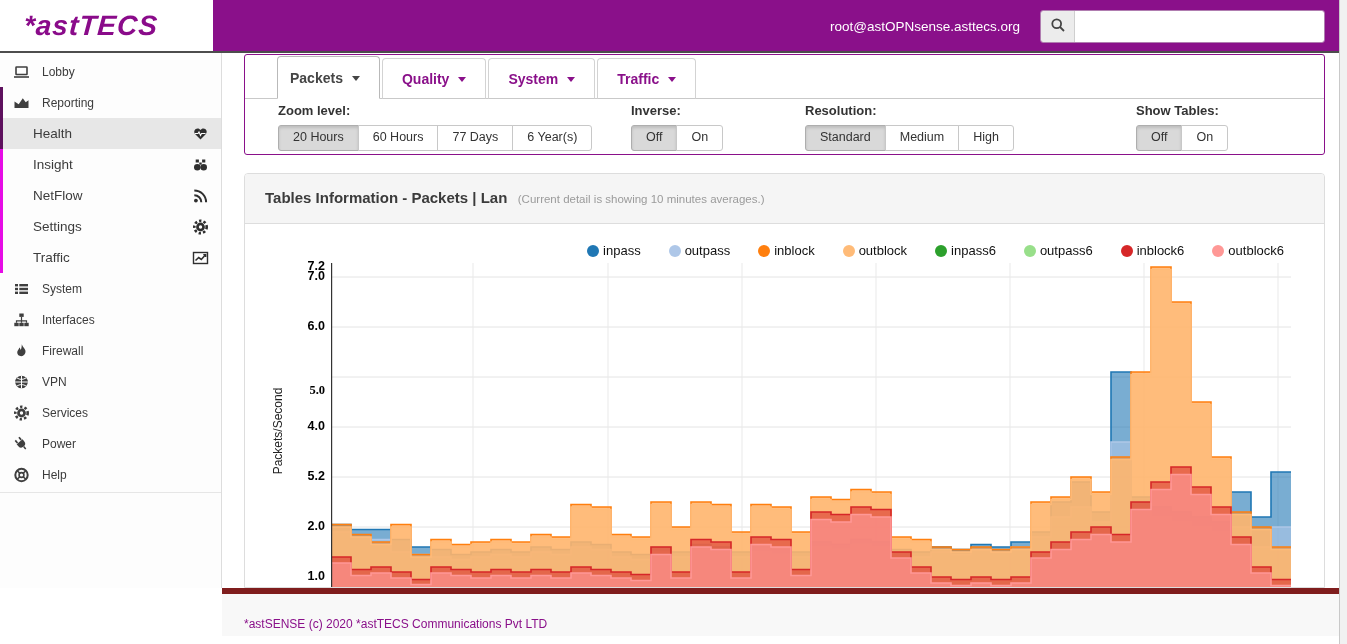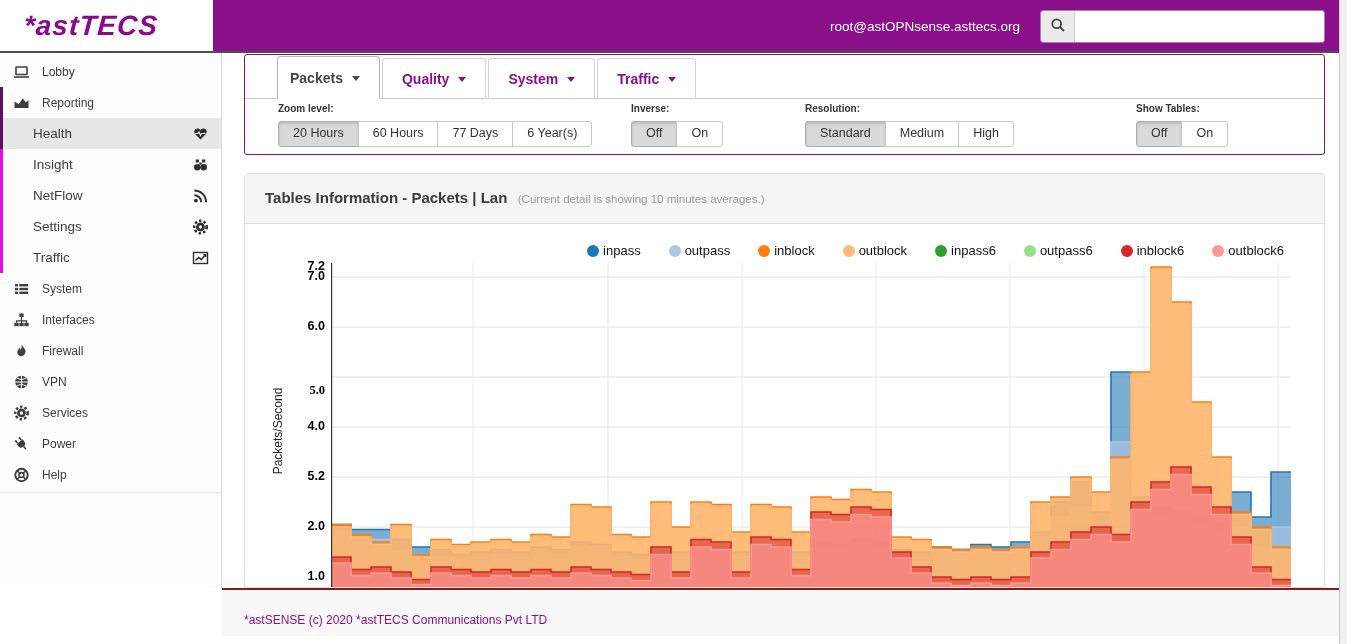--- a/index.html
+++ b/index.html
@@ -49,21 +49,21 @@
   .tabs-row:after { content:""; position:absolute; left:0; right:0; bottom:0; height:1px; background:#c9c9c9; }
   .tab { position:relative; z-index:2; height:41px; display:flex; align-items:center; gap:9px;
          padding:0 19px; margin-right:2px; background:#fff; border:1px solid #d3d3d3;
          border-bottom:1px solid #c9c9c9; border-radius:4px 4px 0 0;
          font-size:14px; font-weight:bold; color:#8a108a; cursor:pointer; }
   .tab.active { color:#454545; border-color:#b9b9b9; border-bottom:1px solid #fff; height:43px;padding-left:12px; }
   .caret { width:0; height:0; border-left:4.5px solid transparent; border-right:4.5px solid transparent;
            border-top:5px solid currentColor; margin-top:2px; }
   .controls-row { position:relative; height:56px; }
   .ctl-group { position:absolute; top:4px; }
-  .ctl-label { font-size:10px; font-weight:bold; color:#333; margin-bottom:7px; }
+  .ctl-label { font-size:13px; font-weight:bold; color:#333; margin-bottom:7px; }
   .btn-group { display:inline-flex; }
   .btn { padding:4px 14px; font-size:12.5px; color:#333; background:#fff; border:1px solid #c8c8c8;
          margin-left:-1px; cursor:pointer; font-family:inherit; line-height:1.25; }
   .btn:first-child { border-radius:3px 0 0 3px; margin-left:0; }
   .btn:last-child { border-radius:0 3px 3px 0; }
   .btn:only-child { border-radius:3px; }
   .btn.active { background:#d9d9d9; border-color:#aeaeae; box-shadow:inset 0 2px 3px rgba(0,0,0,.13); }
 
   
   .panel { position:absolute; left:22px; top:120px; width:1081px; height:415px;
@@ -78,21 +78,21 @@
   .legend-label { font-size:13px; color:#111; }
   .ylabel { position:absolute; left:-67px; top:250px; width:200px; height:14px; text-align:center;
             font-size:12px; color:#222; transform:rotate(-90deg); }
   .ytick { position:absolute; left:40px; width:40px; text-align:right; font-size:12.5px;
            font-weight:600; color:#000; }
   .ytick.maxv { font-weight:800; }
   .chart-svg { position:absolute; left:86px; top:89px; }
 
   
   .footer { position:absolute; left:222px; top:588px; width:1117px; height:48px;
-            background:#f8f8f8; border-top:2px solid #7f1d1d; padding:20px 0 0 22px; }
+            background:#f8f8f8; border-top:6px solid #7f1d1d; padding:20px 0 0 22px; }
   .footer-text { font-size:12px; color:#8a108a; cursor:pointer; }
 </style>
 </head>
 <body>
 
 <div class="topbar">
   <div class="logo-box">
     <span class="logo-text">*astTECS</span>
   </div>
   <div class="username">root@astOPNsense.asttecs.org</div>

